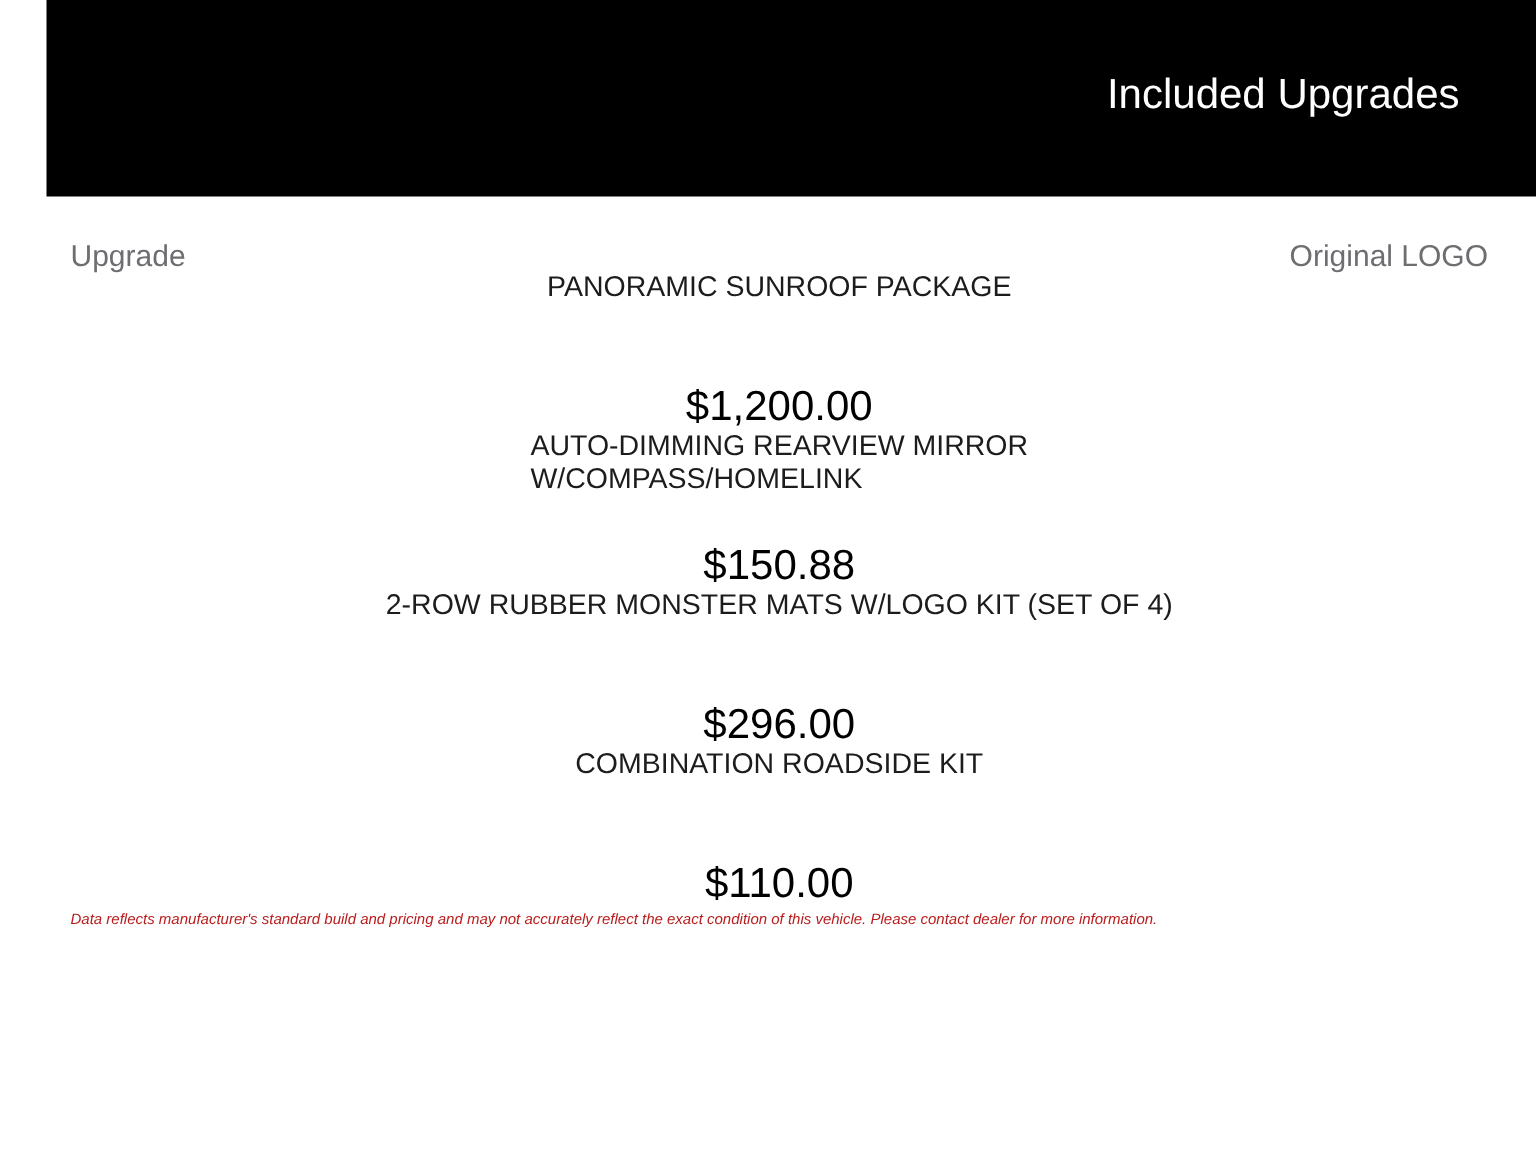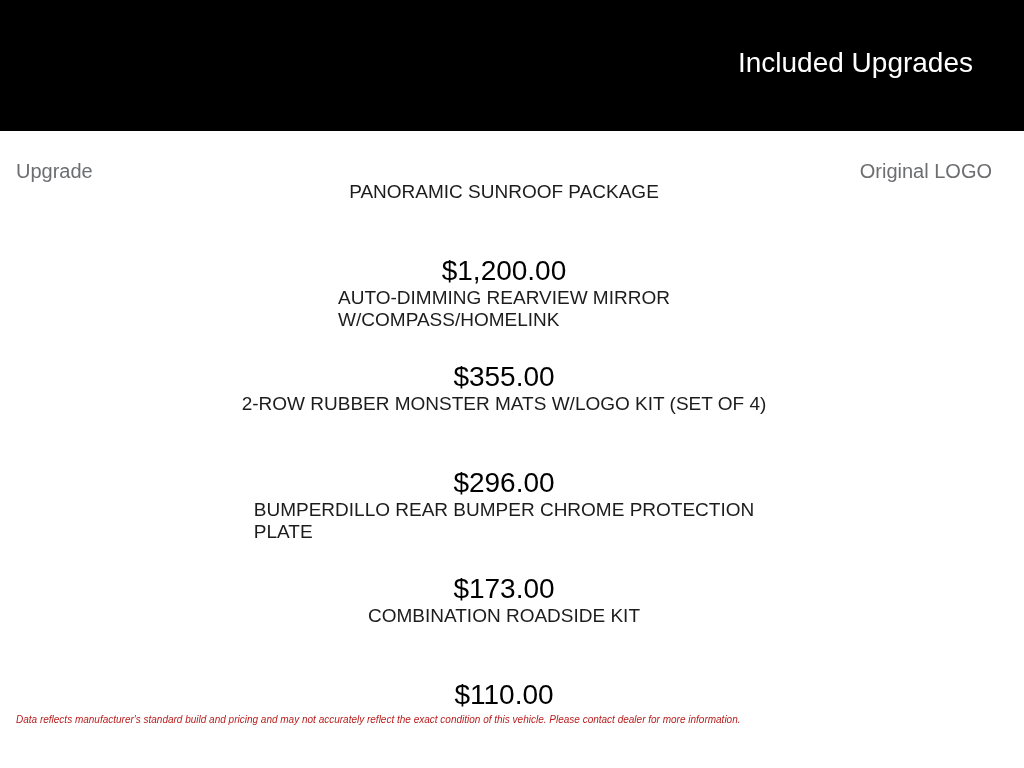--- a/index.html
+++ b/index.html
@@ -8,20 +8,21 @@
     padding: 0;
     background: #ffffff;
     font-family: "Liberation Sans", "DejaVu Sans", sans-serif;
   }
   .page {
     position: relative;
     width: 1024px;
     height: 768px;
     background: #ffffff;
     overflow: hidden;
+    padding-left: 31px;
   }
   
   .panel-header {
     position: relative;
     width: 100%;
     height: 131px;
     background: #000000;
   }
   .panel-title {
     position: absolute;
@@ -98,33 +99,28 @@
     </div>
 
     <div class="upgrade-row">
       <span class="upgrade-name">PANORAMIC SUNROOF PACKAGE</span>
       <span class="upgrade-price">$1,200.00</span>
     </div>
 
     <div class="upgrade-row">
       <span class="upgrade-name">AUTO-DIMMING REARVIEW MIRROR
 W/COMPASS/HOMELINK</span>
-      <span class="upgrade-price">$355.00</span>
+      <span class="upgrade-price">$150.88</span>
     </div>
 
     <div class="upgrade-row">
       <span class="upgrade-name">2-ROW RUBBER MONSTER MATS W/LOGO KIT (SET OF 4)</span>
       <span class="upgrade-price">$296.00</span>
     </div>
 
-    <div class="upgrade-row">
-      <span class="upgrade-name">BUMPERDILLO REAR BUMPER CHROME PROTECTION
-PLATE</span>
-      <span class="upgrade-price">$173.00</span>
-    </div>
 
     <div class="upgrade-row">
       <span class="upgrade-name">COMBINATION ROADSIDE KIT</span>
       <span class="upgrade-price">$110.00</span>
     </div>
 
     <p class="disclaimer">Data reflects manufacturer's standard build and pricing and may not accurately reflect the exact condition of this vehicle. Please contact dealer for more information.</p>
 
   </div>
 </div>

